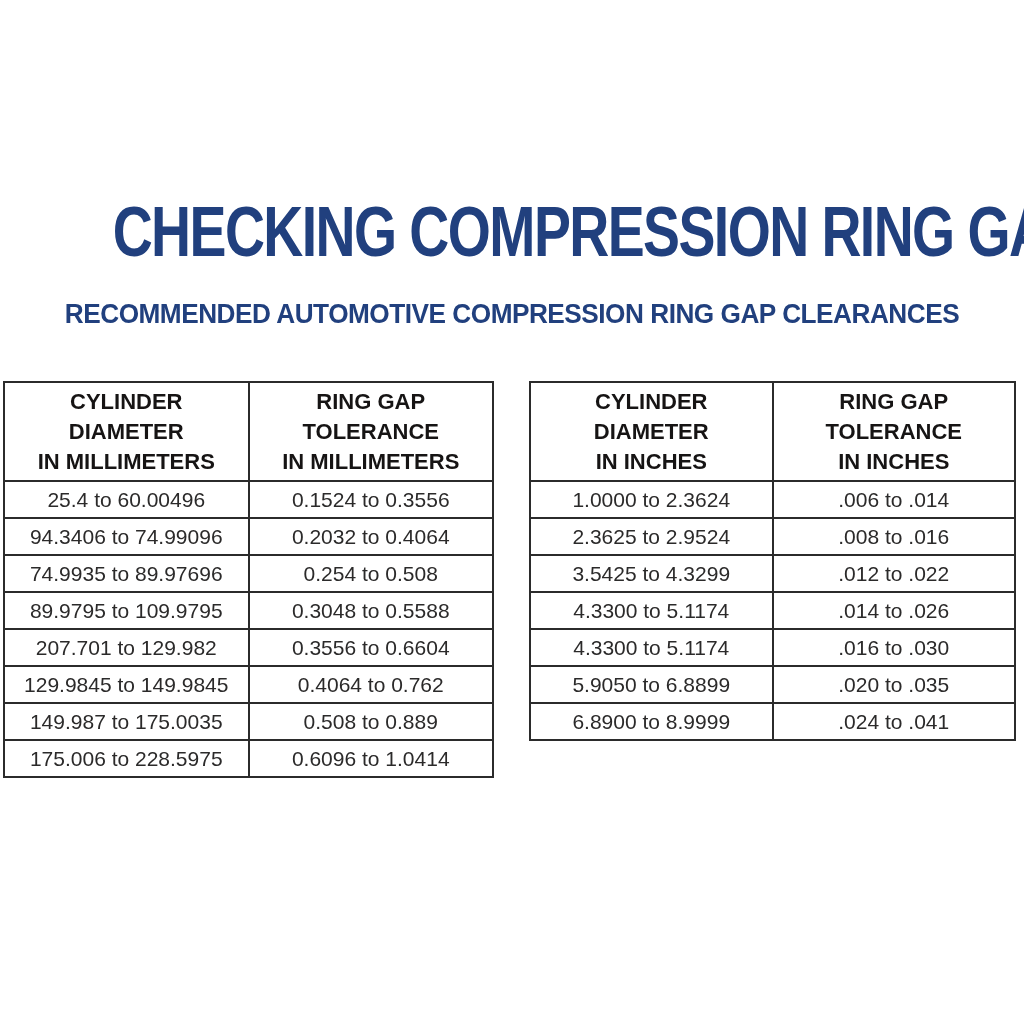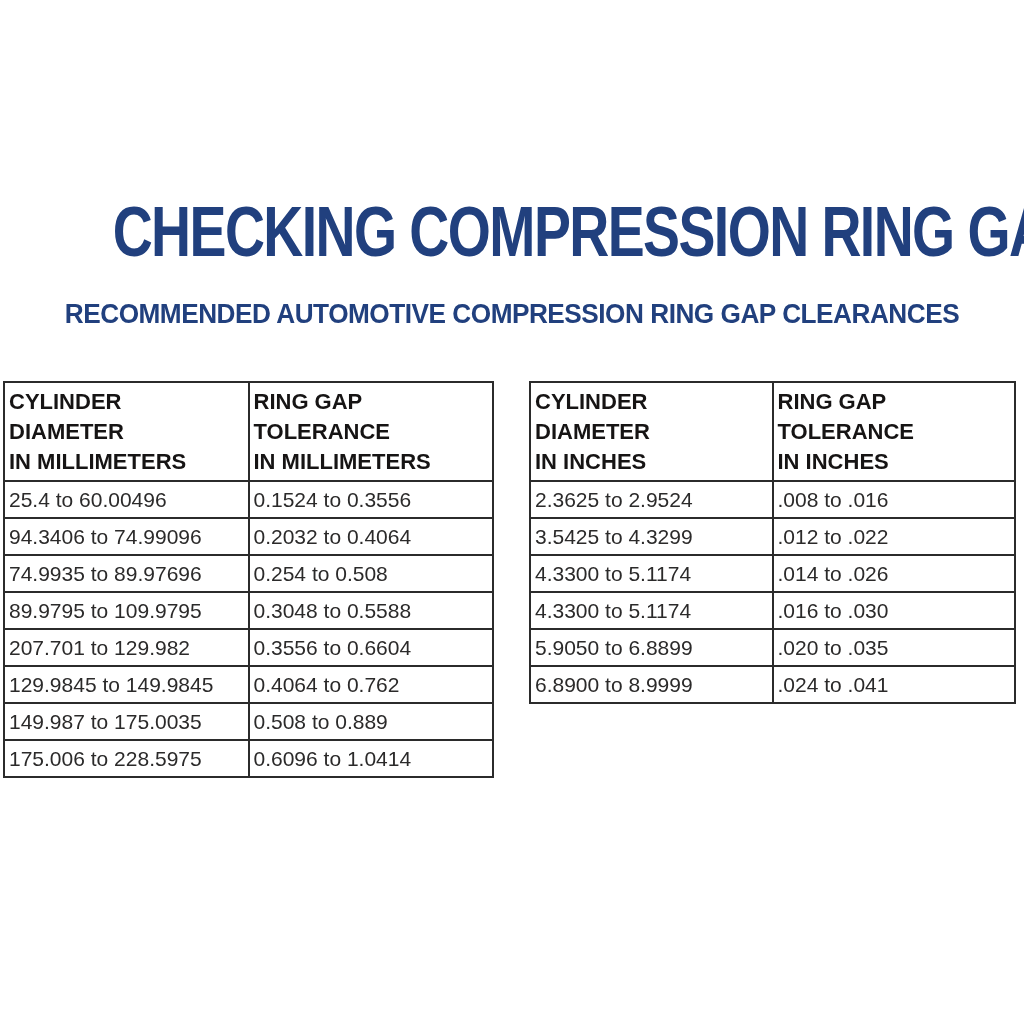--- a/index.html
+++ b/index.html
@@ -64,21 +64,21 @@
     left: 3px;
     width: 491px;
   }
   table.ring-table.t-inches {
     left: 529px;
     width: 487px;
   }
   table.ring-table th,
   table.ring-table td {
     border: 2px solid #2b2b2b;
-    text-align: left;
+    text-align: center;
     vertical-align: middle;
     padding: 0 4px;
     overflow: hidden;
   }
   table.ring-table th {
     height: 97px;
     font-size: 22px;
     font-weight: bold;
     color: #161414;
     line-height: 30px;
@@ -169,20 +169,24 @@
             </th>
             <th>
               <span class="header-line">RING GAP</span>
               <span class="header-line">TOLERANCE</span>
               <span class="header-line">IN INCHES</span>
             </th>
           </tr>
         </thead>
         <tbody>
           <tr>
+            <td>1.0000 to 2.3624</td>
+            <td>.006 to .014</td>
+          </tr>
+          <tr>
             <td>2.3625 to 2.9524</td>
             <td>.008 to .016</td>
           </tr>
           <tr>
             <td>3.5425 to 4.3299</td>
             <td>.012 to .022</td>
           </tr>
           <tr>
             <td>4.3300 to 5.1174</td>
             <td>.014 to .026</td>

